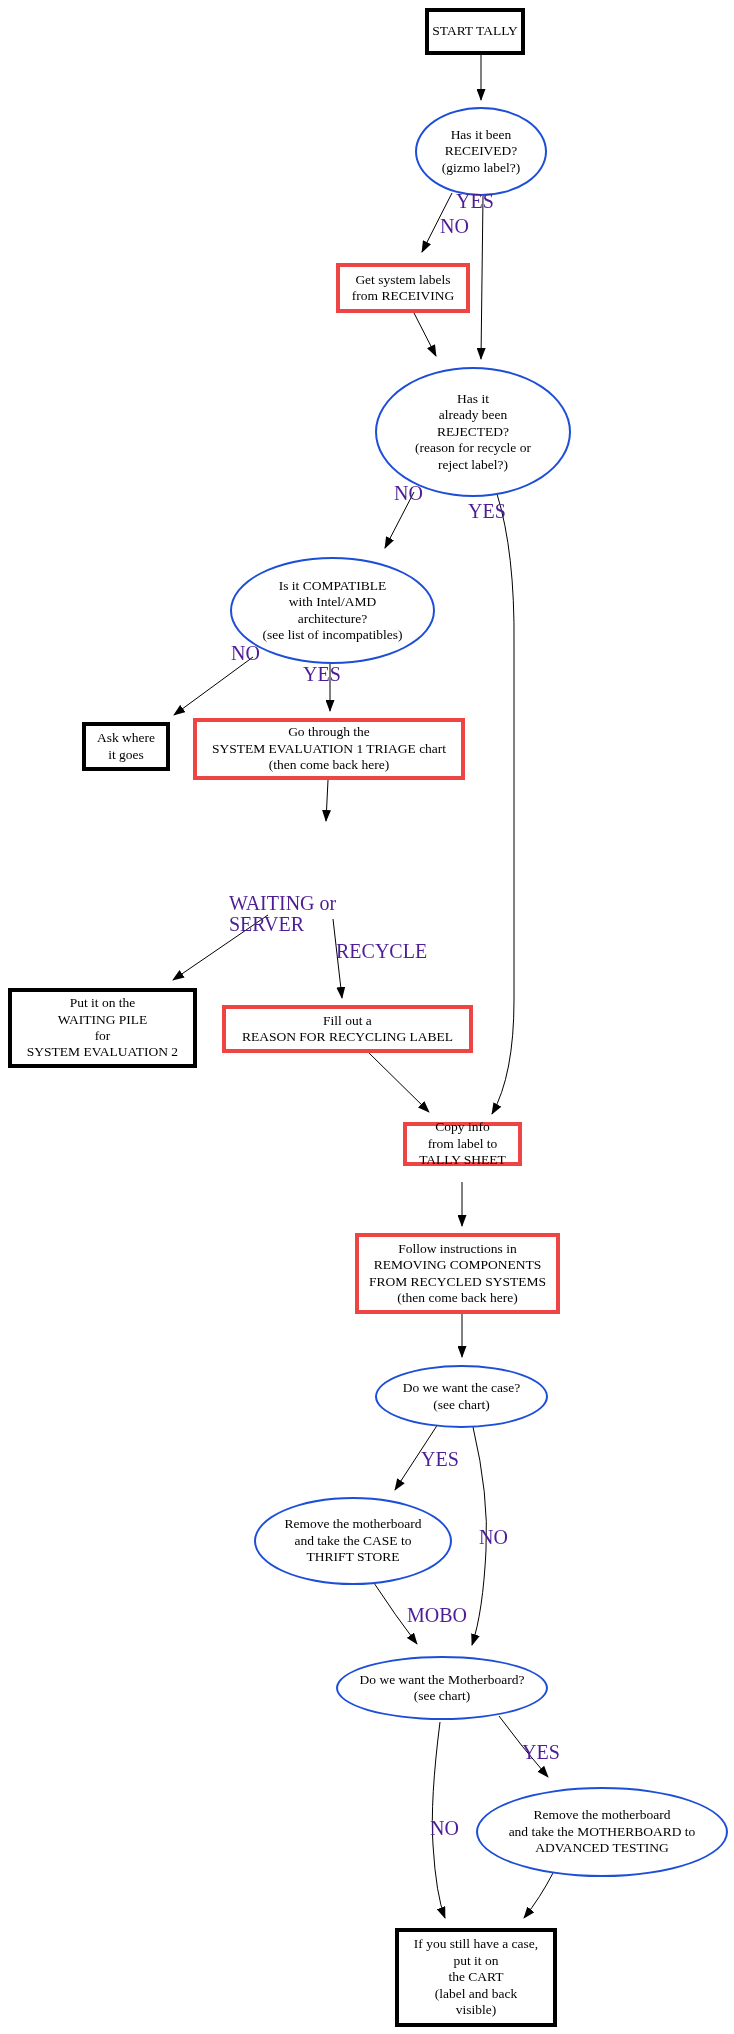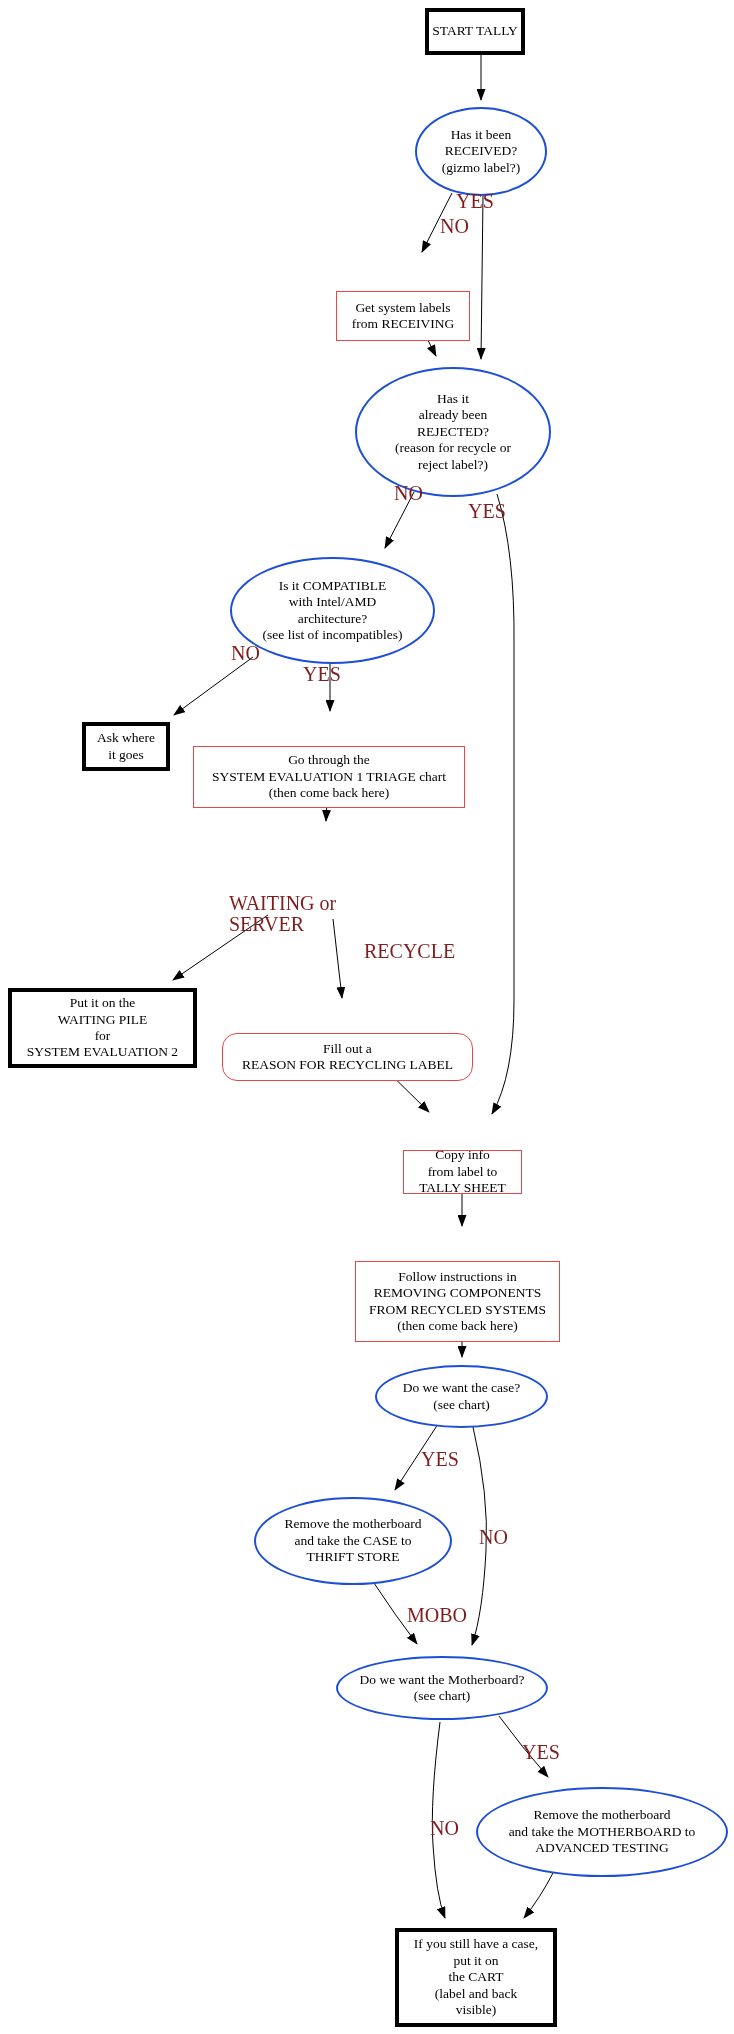--- a/index.html
+++ b/index.html
@@ -32,29 +32,29 @@
     background: #ffffff;
     font-size: 13.5px;
     line-height: 1.22;
     box-sizing: border-box;
   }
   .node .lbl {
     white-space: pre-line;
     display: block;
     width: 100%;
   }
-  .box { border: 1px solid #ef4444; margin-top: 28px; }
+  .box { border: 4px solid #ef4444; }
   .box-bold { border: 4px solid #000; }
   .ellipse { border: 2px solid #1d4ed8; border-radius: 50%; }
   .edge-label {
     position: absolute;
     font-size: 20px;
     line-height: 1.05;
     white-space: pre-line;
-    color: #7f1d1d;
+    color: #4c1d95;
   }
   .edge-label.center { text-align: left; margin-left: 41px; }
 </style>
 </head>
 <body>
 
 <div id="canvas">
 
   <svg id="edges" viewBox="0 0 734 2034" xmlns="http://www.w3.org/2000/svg">
     <defs>
@@ -94,21 +94,21 @@
     <span class="lbl">Has it been
 RECEIVED?
 (gizmo label?)</span>
   </div>
 
   <div class="node box" style="left:336px; top:263px; width:134px; height:50px;">
     <span class="lbl">Get system labels
 from RECEIVING</span>
   </div>
 
-  <div class="node ellipse" style="left:355px; top:367px; width:196px; height:130px;">
+  <div class="node ellipse" style="left:375px; top:367px; width:196px; height:130px;">
     <span class="lbl">Has it
 already been
 REJECTED?
 (reason for recycle or
 reject label?)</span>
   </div>
 
   <div class="node ellipse" style="left:230px; top:557px; width:205px; height:107px;">
     <span class="lbl">Is it COMPATIBLE
 with Intel/AMD
@@ -128,21 +128,21 @@
   </div>
 
 
   <div class="node box-bold" style="left:8px; top:988px; width:189px; height:80px;">
     <span class="lbl">Put it on the
 WAITING PILE
 for
 SYSTEM EVALUATION 2</span>
   </div>
 
-  <div class="node box" style="left:222px; top:1005px; width:251px; height:48px;border-radius:15px;">
+  <div class="node box" style="left:222px; top:1005px; width:251px; height:48px;">
     <span class="lbl">Fill out a
 REASON FOR RECYCLING LABEL</span>
   </div>
 
   <div class="node box" style="left:403px; top:1122px; width:119px; height:44px;">
     <span class="lbl">Copy info
 from label to
 TALLY SHEET</span>
   </div>
 
@@ -184,20 +184,20 @@
   </div>
 
   <span class="edge-label" style="left:456px; top:191px;">YES</span>
   <span class="edge-label" style="left:440px; top:216px;">NO</span>
   <span class="edge-label" style="left:394px; top:483px;">NO</span>
   <span class="edge-label" style="left:468px; top:501px;">YES</span>
   <span class="edge-label" style="left:231px; top:643px;">NO</span>
   <span class="edge-label" style="left:303px; top:664px;">YES</span>
   <span class="edge-label center" style="left:188px; top:893px; width:122px;">WAITING or
 SERVER</span>
-  <span class="edge-label" style="left:336px; top:941px;padding-left:28px;">RECYCLE</span>
+  <span class="edge-label" style="left:336px; top:941px;">RECYCLE</span>
   <span class="edge-label" style="left:421px; top:1449px;">YES</span>
   <span class="edge-label" style="left:479px; top:1527px;">NO</span>
   <span class="edge-label" style="left:407px; top:1605px;">MOBO</span>
   <span class="edge-label" style="left:522px; top:1742px;">YES</span>
   <span class="edge-label" style="left:430px; top:1818px;">NO</span>
 
 </div>
 
 </body></html>

